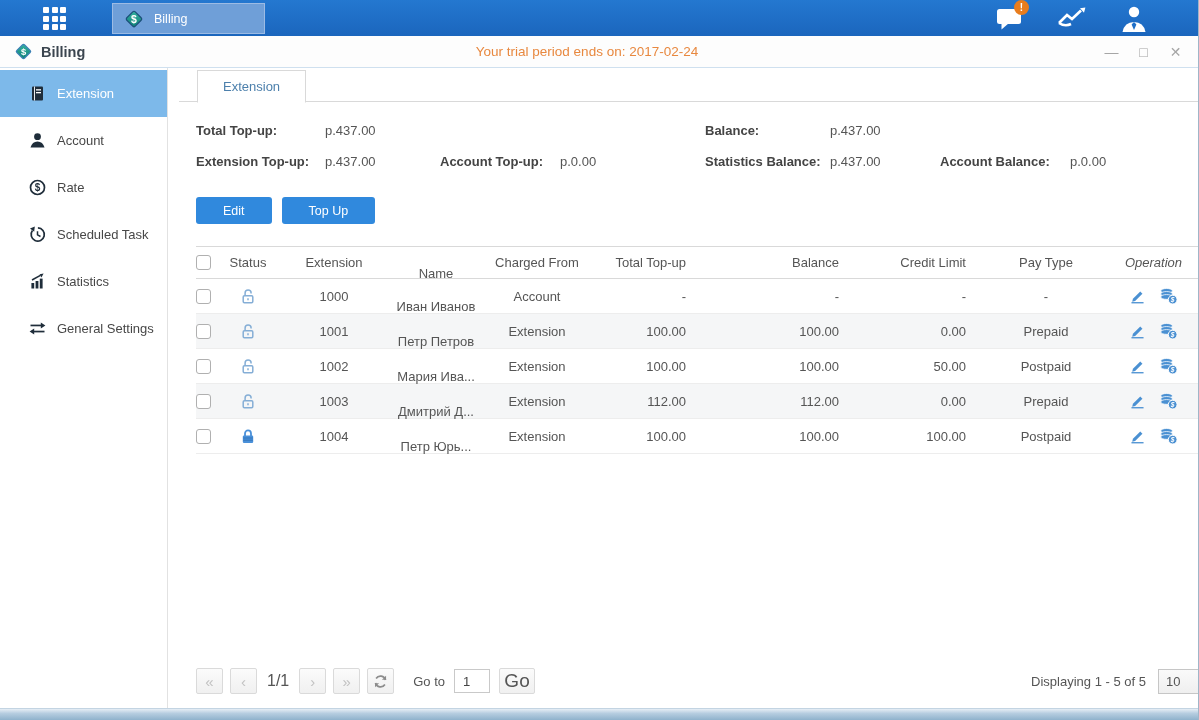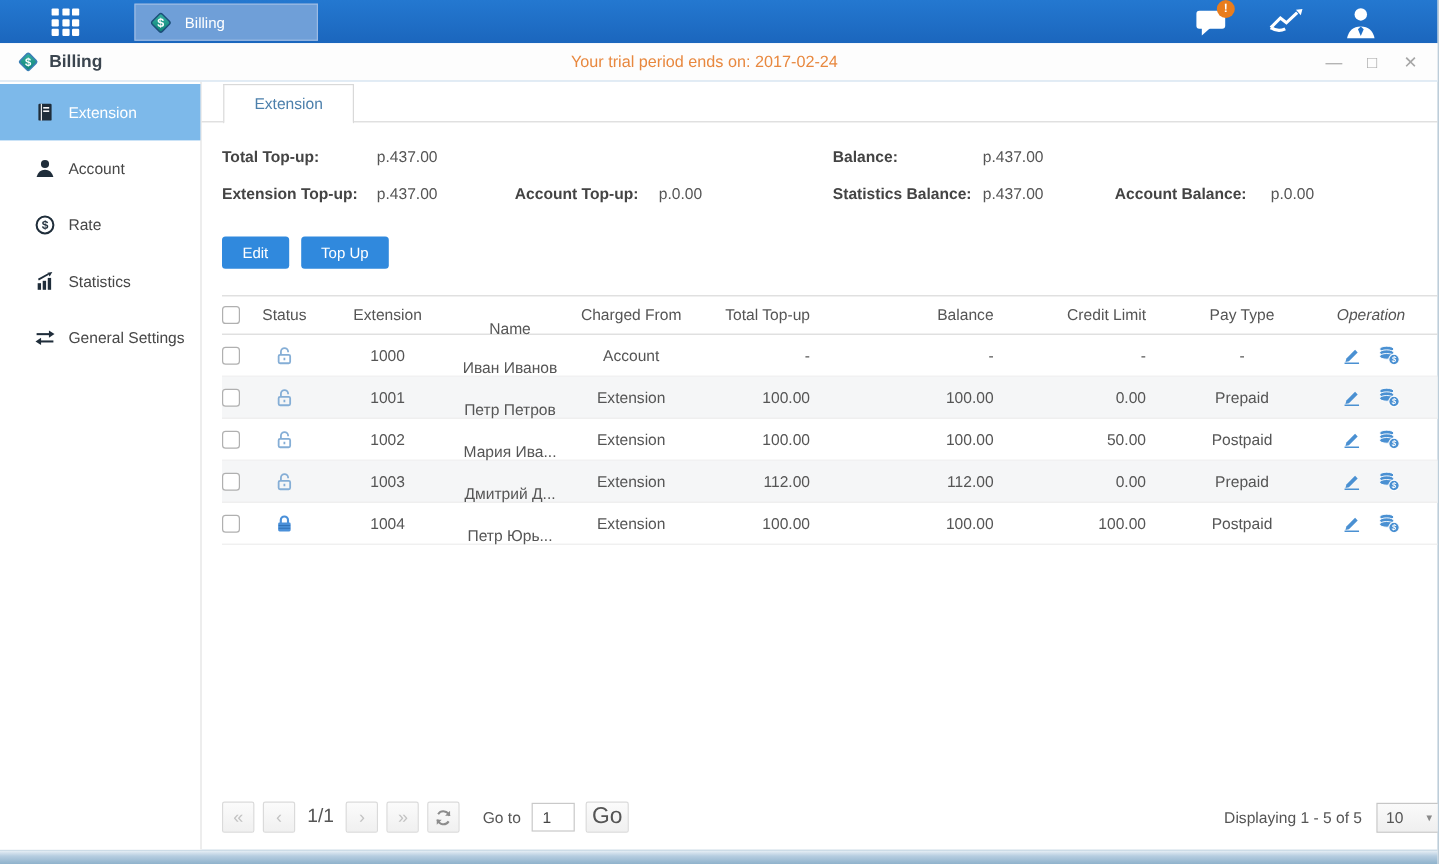--- a/index.html
+++ b/index.html
@@ -26,21 +26,21 @@
   
   .titlebar { height:32px; background:#fdfdfd; border-bottom:1px solid #cfe0ef;
               display:flex; align-items:center; position:relative; }
   .title-left { display:flex; align-items:center; gap:7px; margin-left:13px;
                 font-weight:bold; font-size:14.5px; color:#3b454f; }
   .trial { position:absolute; left:49%; transform:translateX(-50%); color:#e8883f; font-size:13.5px; }
   .win-controls { position:absolute; right:14px; display:flex; gap:15px; color:#a6a6a6; font-size:14px; }
   .win-controls span { cursor:pointer; width:17px; text-align:center; }
 
   
-  .bodyrow { display:flex; height:640px; }
+  .bodyrow { display:flex; height:640px;gap:11px; }
   .sidebar { width:168px; flex-shrink:0; border-right:1px solid #e2e2e2; padding-top:2px; background:#fff; }
   .side-item { height:47px; display:flex; align-items:center; padding-left:29px; gap:11px;
                font-size:13px; color:#474747; cursor:pointer; }
   .side-item.active { background:#7db9ea; color:#fff; }
   .side-item svg { flex-shrink:0; }
 
   .main { flex:1; position:relative; display:flex; flex-direction:column; }
   .tabstrip { height:34px; border-bottom:1px solid #d9d9d9; position:relative; }
   .tab { position:absolute; left:18px; top:2px; height:33px; line-height:31px; padding:0 25px;
          background:#fff; border:1px solid #d9d9d9; border-bottom:1px solid #fff;
@@ -51,21 +51,21 @@
   
   .summary { margin-top:13px; display:flex; font-size:13px; color:#555; }
   .sum-col { width:509px; } .sum-col.right { flex:1; }
   .sum-row { display:flex; align-items:center; height:31px; }
   .sum-row .lbl { font-weight:bold; color:#444; }
   .L .a { width:129px; } .L .av { width:115px; } .L .b { width:120px; } .L .bv { flex:1; }
   .R .a { width:125px; } .R .av { width:110px; } .R .b { width:130px; } .R .bv { flex:1; }
 
   
   .actions { margin-top:20px; display:flex; gap:10px; }
-  .btn { height:27px; padding:0 17px; background:#3089dd; color:#fff; border:none; border-radius:3px;
+  .btn { height:27px; padding:0 27px; background:#3089dd; color:#fff; border:none; border-radius:3px;
          font-size:12.5px; font-family:inherit; cursor:pointer; }
 
   
   .table { margin-top:22px; }
   .t-head { display:flex; align-items:center; height:33px; border-top:1px solid #d9d9d9;
             border-bottom:1px solid #d9d9d9; font-size:13px; color:#555; }
   .t-row { display:flex; align-items:center; height:35px; border-bottom:1px solid #ededed;
            font-size:13px; color:#555; }
   .t-row.alt { background:#f5f6f7; }
   .cell { display:flex; align-items:center; justify-content:center; height:100%; }
@@ -196,20 +196,28 @@
           <path d="M1.5 15.6 q1.6 -6.2 7 -6.2 q5.4 0 7 6.2 z"></path>
         </svg>
         <span>Account</span>
       </div>
       <div class="side-item">
         <svg width="17" height="17" viewBox="0 0 17 17">
           <circle cx="8.5" cy="8.5" r="7" fill="none" stroke="#1f2d3a" stroke-width="1.7"></circle>
           <text x="8.5" y="12.2" text-anchor="middle" font-size="10" font-weight="bold" fill="#1f2d3a">$</text>
         </svg>
         <span>Rate</span>
+      </div>
+      <div class="side-item">
+        <svg width="17" height="17" viewBox="0 0 17 17">
+          <path d="M3.4 4.6 A6.6 6.6 0 1 0 8.9 1.9" fill="none" stroke="#1f2d3a" stroke-width="1.7"></path>
+          <path d="M5.8 0.4 L1 2.6 L5.2 5.8 z" fill="#1f2d3a"></path>
+          <path d="M8.5 5.2 v3.6 l3 1.7" fill="none" stroke="#1f2d3a" stroke-width="1.5"></path>
+        </svg>
+        <span>Scheduled Task</span>
       </div>
       <div class="side-item">
         <svg width="17" height="17" viewBox="0 0 17 17" fill="#1f2d3a">
           <rect x="2.4" y="10" width="2.8" height="5.5"></rect>
           <rect x="6.6" y="8" width="2.8" height="7.5"></rect>
           <rect x="10.8" y="5.6" width="2.8" height="9.9"></rect>
           <path d="M3 7 L11.4 2.4" stroke="#1f2d3a" stroke-width="1.5" fill="none"></path>
           <path d="M14.6 0.6 l-4 0.6 1.8 3.2 z"></path>
         </svg>
         <span>Statistics</span>

